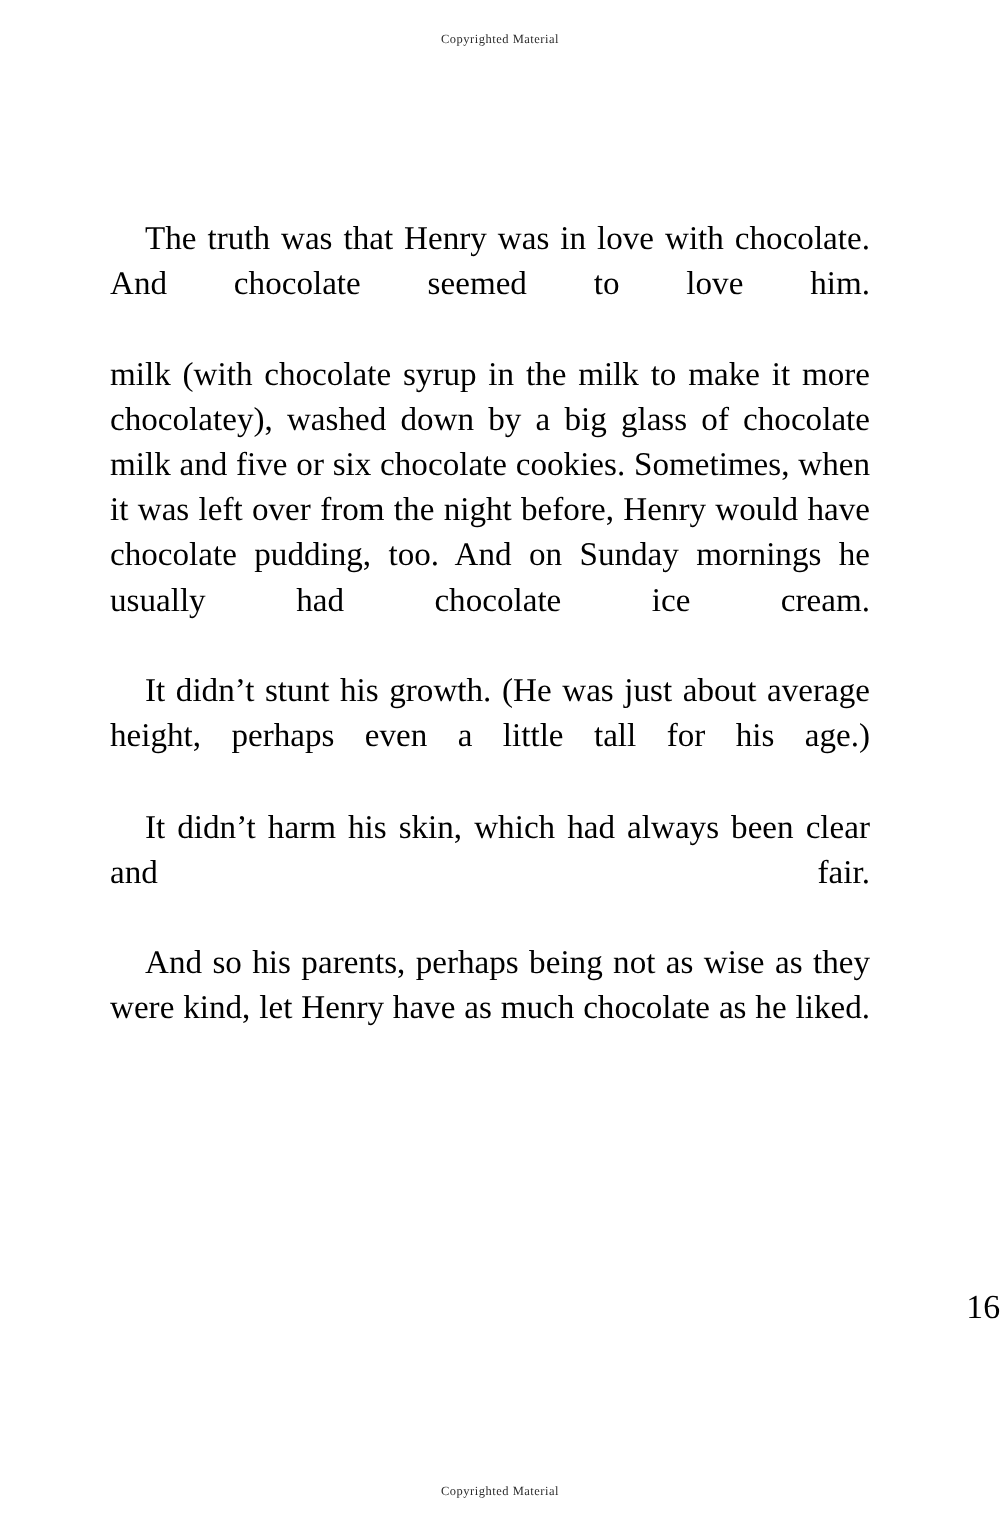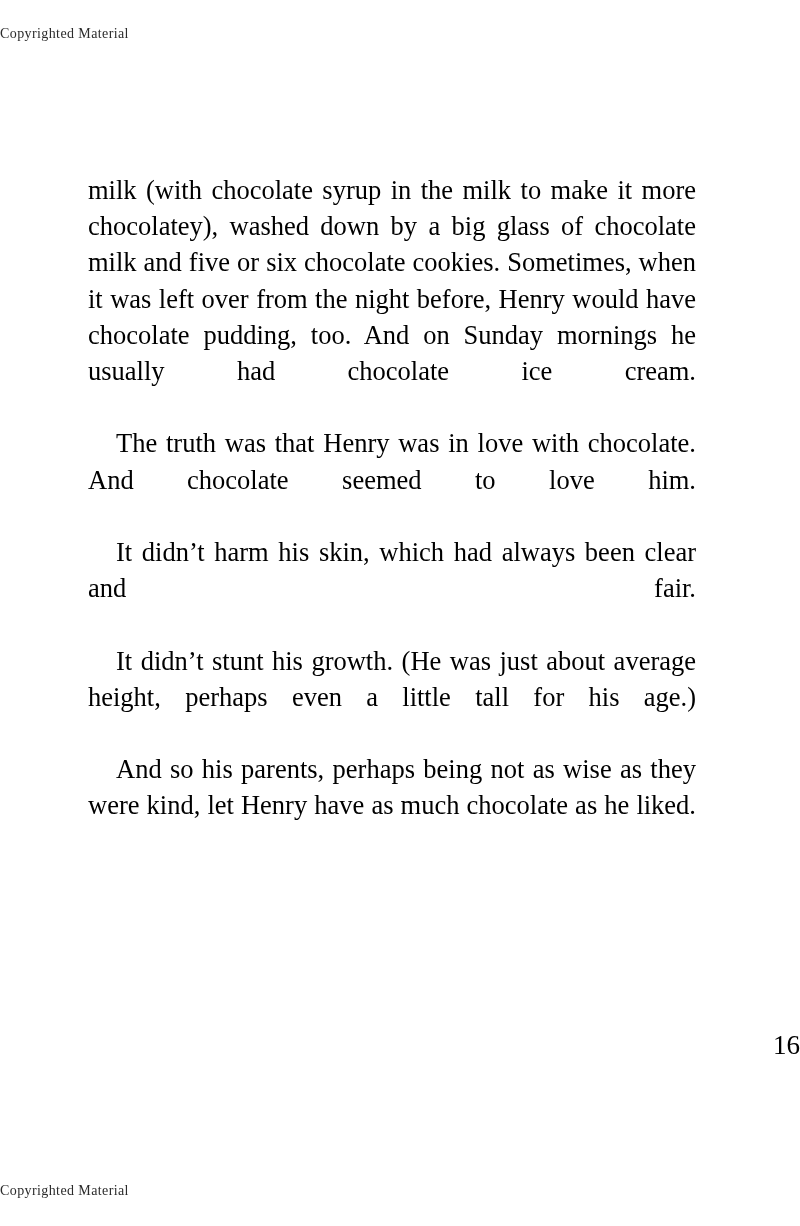--- a/index.html
+++ b/index.html
@@ -19,23 +19,23 @@
   .page {
     position: absolute;
     inset: 0;
     background: #ffffff;
   }
 
   .watermark {
     position: absolute;
     left: 0;
     width: 100%;
-    text-align: left;
+    text-align: center;
     font-family: "Liberation Serif", serif;
-    font-size: 14px;
+    font-size: 10px;
     letter-spacing: 0.4px;
     color: #2b2b2b;
   }
   .watermark.top { top: 26px; }
   .watermark.bottom { bottom: 27px; }
 
   .text-block {
     position: absolute;
     left: 88px;
     top: 172px;
@@ -75,29 +75,29 @@
 </style>
 </head>
 <body>
 
 <div class="page">
 
   <div class="watermark top">Copyrighted Material</div>
 
   <div class="text-block">
 
+    <p class="para indent">The truth was that Henry was in love with chocolate. And chocolate seemed to love him.</p>
+
     <p class="para">milk (with chocolate syrup in the milk to make it more chocolatey), washed down by a big glass of chocolate milk and five or six chocolate cookies. Sometimes, when it was left over from the night before, Henry would have chocolate pudding, too. And on Sunday mornings he usually had chocolate ice cream.</p>
-
-    <p class="para indent">The truth was that Henry was in love with chocolate. And chocolate seemed to love him.</p>
 
 
 
+    <p class="para indent">It didn’t stunt his growth. (He was just about average height, perhaps even a little tall for his age.)</p>
+
     <p class="para indent">It didn’t harm his skin, which had always been clear and fair.</p>
-
-    <p class="para indent">It didn’t stunt his growth. (He was just about average height, perhaps even a little tall for his age.)</p>
 
 
     <p class="para indent">And so his parents, perhaps being not as wise as they were kind, let Henry have as much chocolate as he liked.</p>
 
   </div>
 
   <div class="page-number">16</div>
 
   <div class="watermark bottom">Copyrighted Material</div>
 

